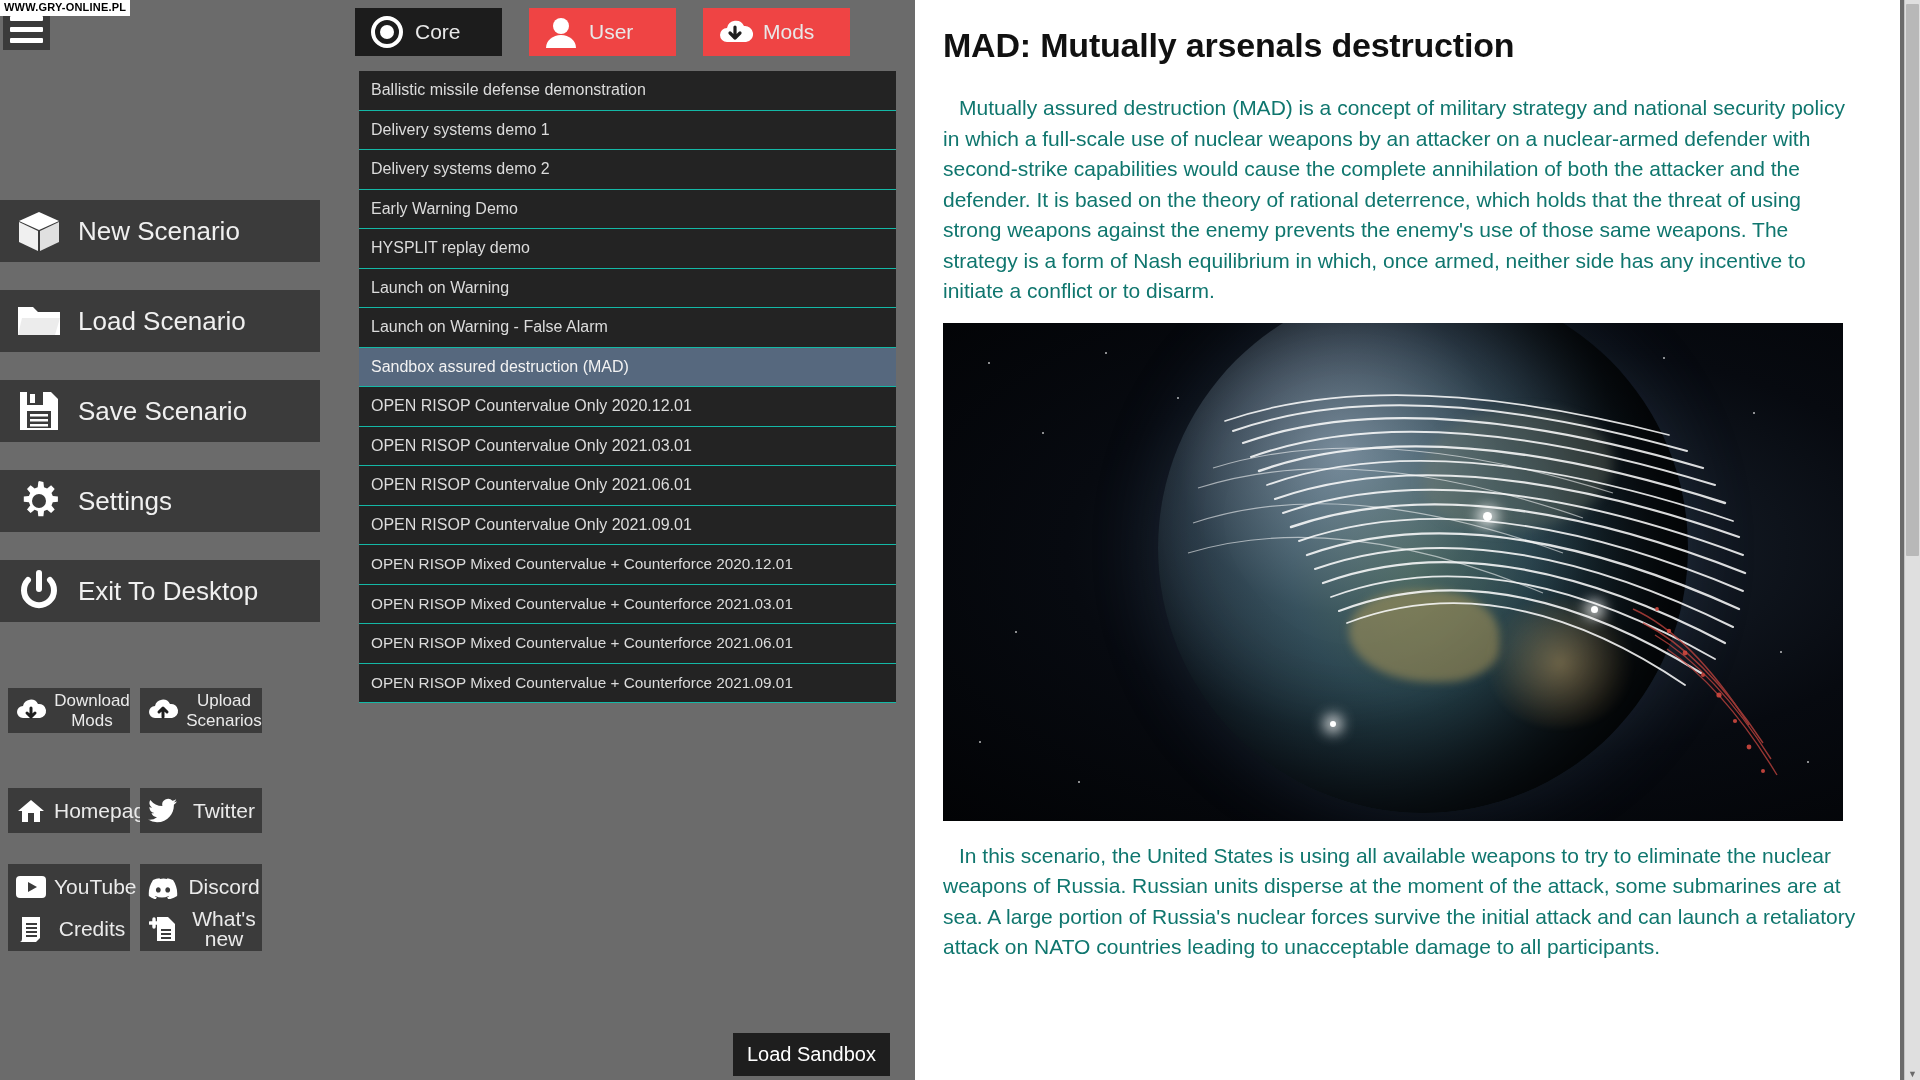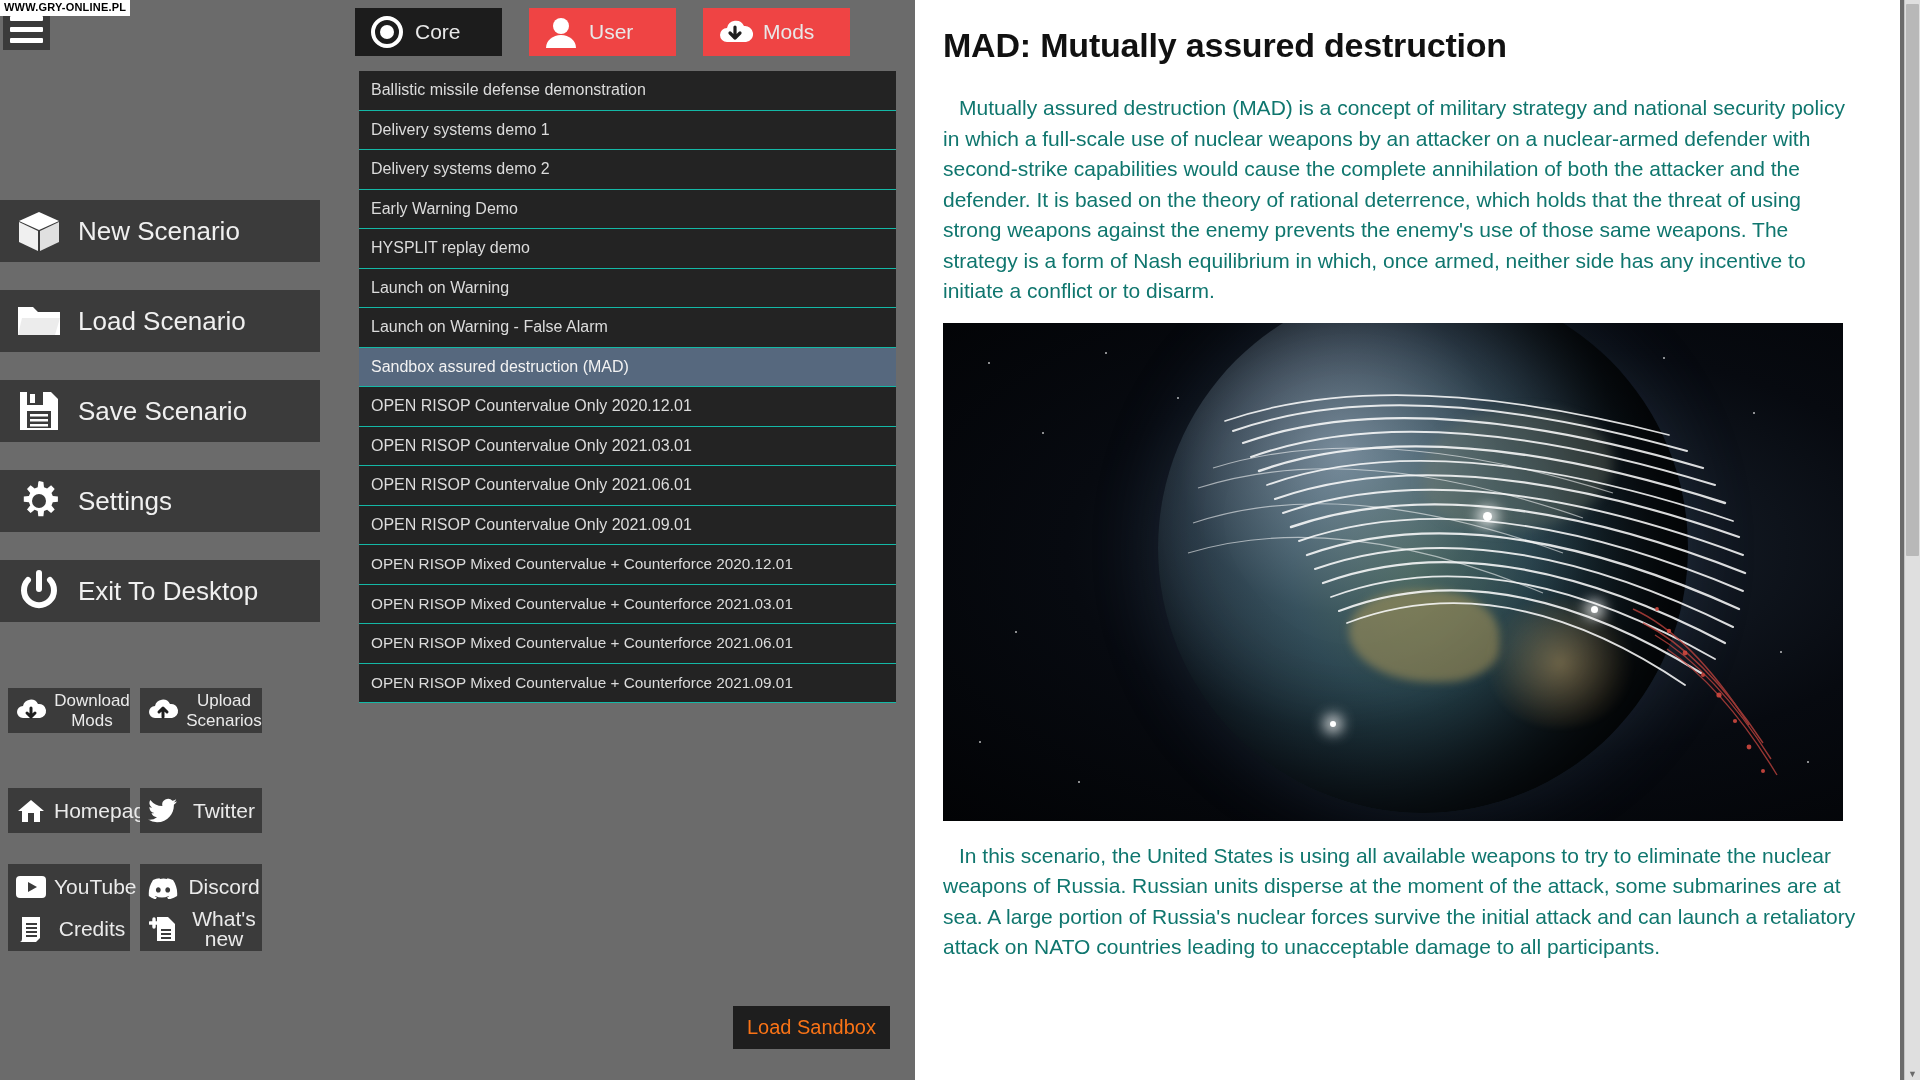--- a/index.html
+++ b/index.html
@@ -101,23 +101,24 @@
     padding-left: 12px;
     font-size: 16px;
     border-bottom: 1px solid #14b8a6;
     white-space: nowrap; overflow: hidden;
   }
   .list-row.small { font-size: 15.3px; }
   .list-row.selected { background: #56687e; color: #f2f2f2; }
 
   .sandbox-wrap { position: absolute; left: 0; top: 1006px; width: 545px; display: flex; justify-content: flex-end; padding-right: 10px; }
   .sandbox-btn {
-    background: #1e1e1e; color: #f97316;
+    background: #1e1e1e; color: #ffffff;
     font-size: 20px; padding: 10px 14px;
     white-space: nowrap;
+    margin-top: 27px;
   }
 
   
   .right-panel {
     position: absolute; left: 915px; top: 0;
     width: 985px; height: 1080px;
     background: #ffffff;
     overflow: hidden;
     padding: 26px 38px 0 28px;
   }
@@ -408,21 +409,21 @@
         <div class="list-row small">OPEN RISOP Mixed Countervalue + Counterforce 2021.09.01</div>
       </div>
 
     <div class="sandbox-wrap">
       <div class="sandbox-btn">Load Sandbox</div>
     </div>
 
   </div>
 
   <div class="right-panel">
-    <div class="rp-title">MAD: Mutually assured destruction</div>
+    <div class="rp-title">MAD: Mutually arsenals destruction</div>
     <div class="rp-para">Mutually assured destruction (MAD) is a concept of military strategy and national security policy in which a full-scale use of nuclear weapons by an attacker on a nuclear-armed defender with second-strike capabilities would cause the complete annihilation of both the attacker and the defender. It is based on the theory of rational deterrence, which holds that the threat of using strong weapons against the enemy prevents the enemy's use of those same weapons. The strategy is a form of Nash equilibrium in which, once armed, neither side has any incentive to initiate a conflict or to disarm.</div>
 
     <div class="rp-image">
       <div class="stars">
         <span class="star" style="left:5%;  top:8%;"></span>
         <span class="star" style="left:11%; top:22%;"></span>
         <span class="star" style="left:18%; top:6%;"></span>
         <span class="star" style="left:26%; top:15%;"></span>
         <span class="star" style="left:35%; top:4%;"></span>
         <span class="star" style="left:46%; top:9%;"></span>

